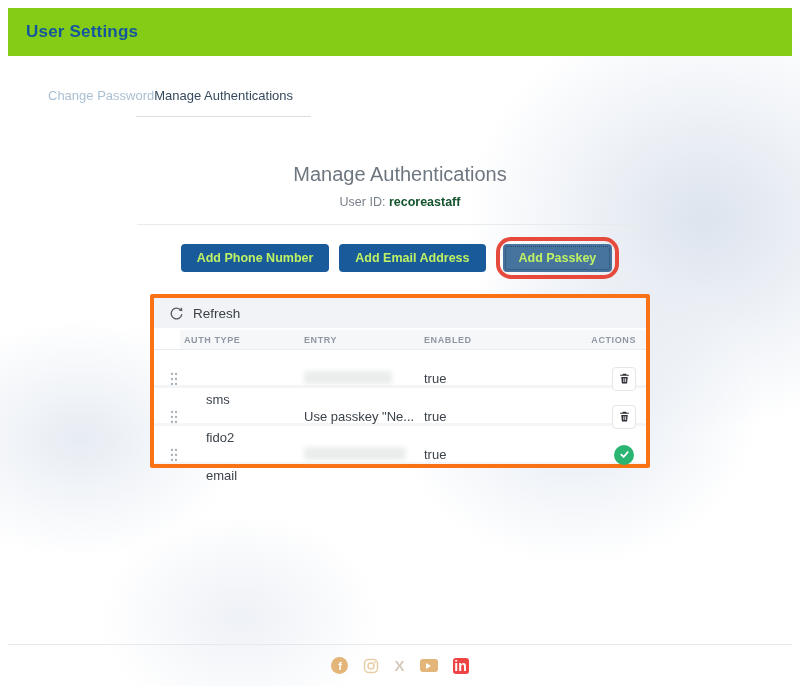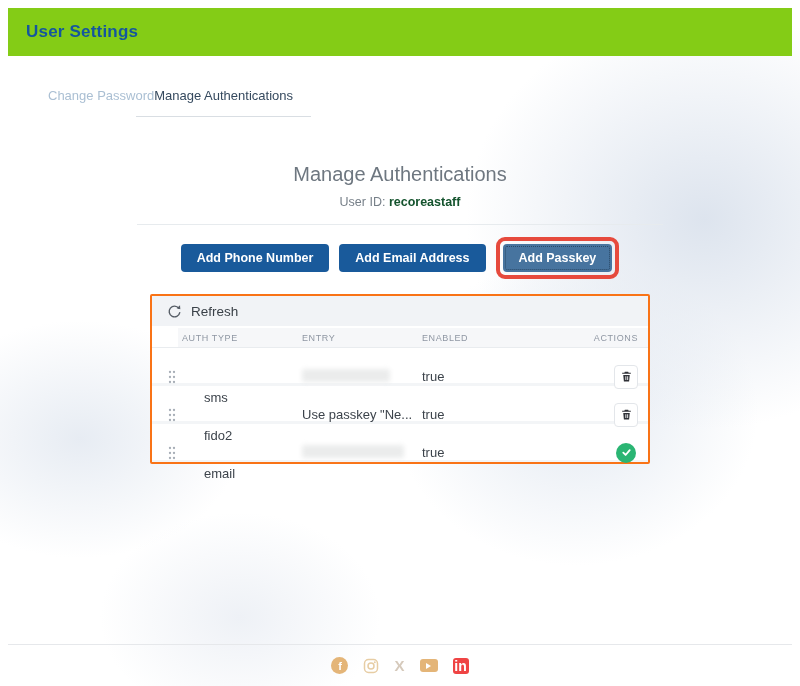--- a/index.html
+++ b/index.html
@@ -37,44 +37,44 @@
   .content { width:500px; margin:46px auto 0; position:relative; }
   .page-title { text-align:center; font-size:20px; color:#6e7780; font-weight:400; }
   .user-id { text-align:center; margin-top:9px; font-size:12.5px; color:#767f88; }
   .user-id b { color:#14532d; }
   .divider { height:1px; background:#e7ebee; margin:15px -13px 0; }
 
   
   .btn-row { display:flex; justify-content:center; align-items:center; gap:10px; margin-top:12px; }
   .btn {
     height:28px; padding:0 16px; border:none; border-radius:4px;
-    background:#195a9b; color:#ffffff; font-family:inherit;
+    background:#195a9b; color:#bef264; font-family:inherit;
     font-size:12.5px; font-weight:700; cursor:pointer; white-space:nowrap;
   }
-  .highlight-box { border:4px solid #e64a3d; border-radius:9px; padding:3px; }
+  .highlight-box { border:4px solid #e64a3d; border-radius:15px; padding:3px; }
   .btn.passkey { background:#47749f; outline:1px dotted #2b4a68; outline-offset:-3px; }
 
   
   .card {
-    margin-top:15px; background:#f3f5f7; border:2px solid #f97316; border-radius:2px;
+    margin-top:15px; background:#f3f5f7; border:4px solid #f97316; border-radius:2px;
   }
   .refresh-bar {
     height:30px; display:flex; align-items:center; gap:9px;
     padding-left:15px; background:#f1f3f6; cursor:pointer;
   }
   .refresh-bar span { font-size:13.5px; color:#3a4148; }
   .trow {
     display:grid; grid-template-columns:14px 120px 120px 150px 1fr 48px;
     align-items:center; padding:0 10px 0 16px;
   }
   .thead {
     height:22px; border-top:2px solid #ffffff; border-bottom:1px solid #e9ecef;
     background:linear-gradient(to right,#ffffff 0,#ffffff 26px,#f6f7f9 26px);
   }
-  .thead .col { font-size:9px; font-weight:400; color:#8f97a3; letter-spacing:.6px; }
+  .thead .col { font-size:9px; font-weight:700; color:#8f97a3; letter-spacing:.6px; }
   .thead .col.actions { text-align:right; }
   .row { height:38px; background:#ffffff; border-bottom:3px solid #f3f5f7; font-size:13px; color:#3c434b; }
   .row:last-child { border-bottom:2px solid #f3f5f7; }
   .cell-auth { padding-left:22px;margin-top:42px; }
   .cell-actions { display:flex; justify-content:flex-end; }
   .handle { display:flex; align-items:center; cursor:grab; }
   .redact { width:88px; height:13px; background:#ebecec; border-radius:2px; filter:blur(2.5px); }
   .redact.wide { width:102px; }
   .trash-btn {
     width:24px; height:24px; background:#fff; border:1px solid #e3e6ea; border-radius:4px;

